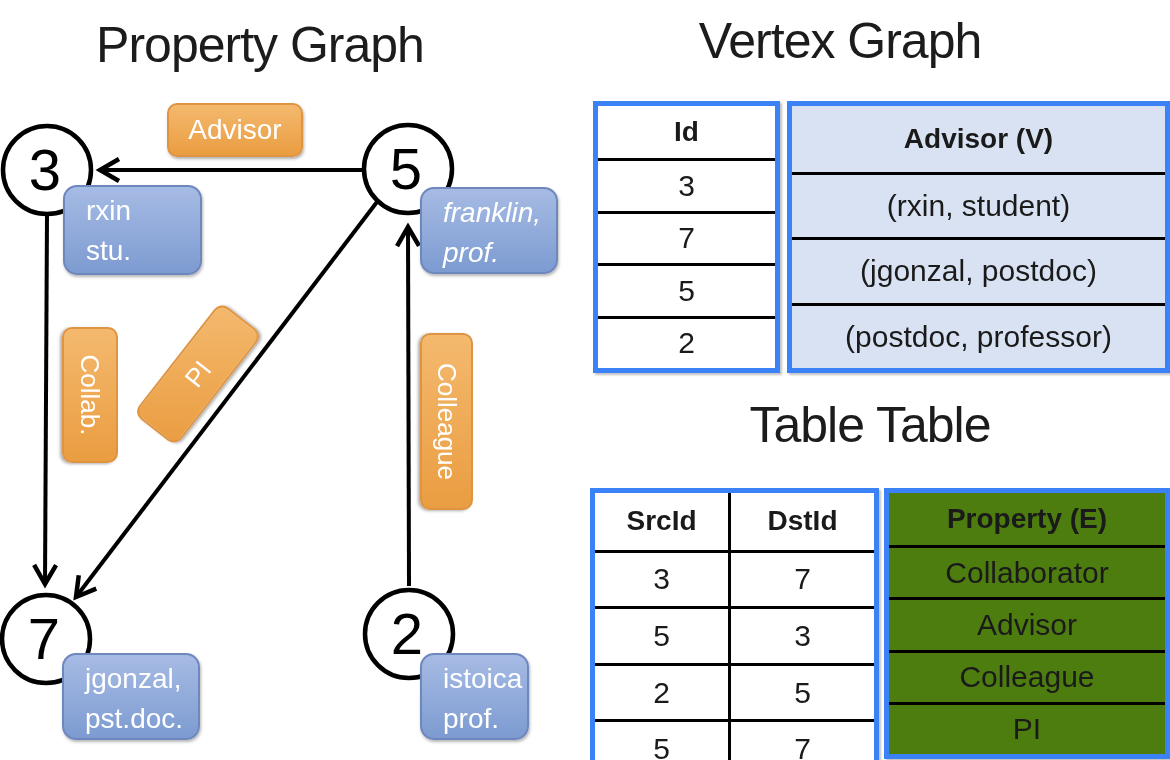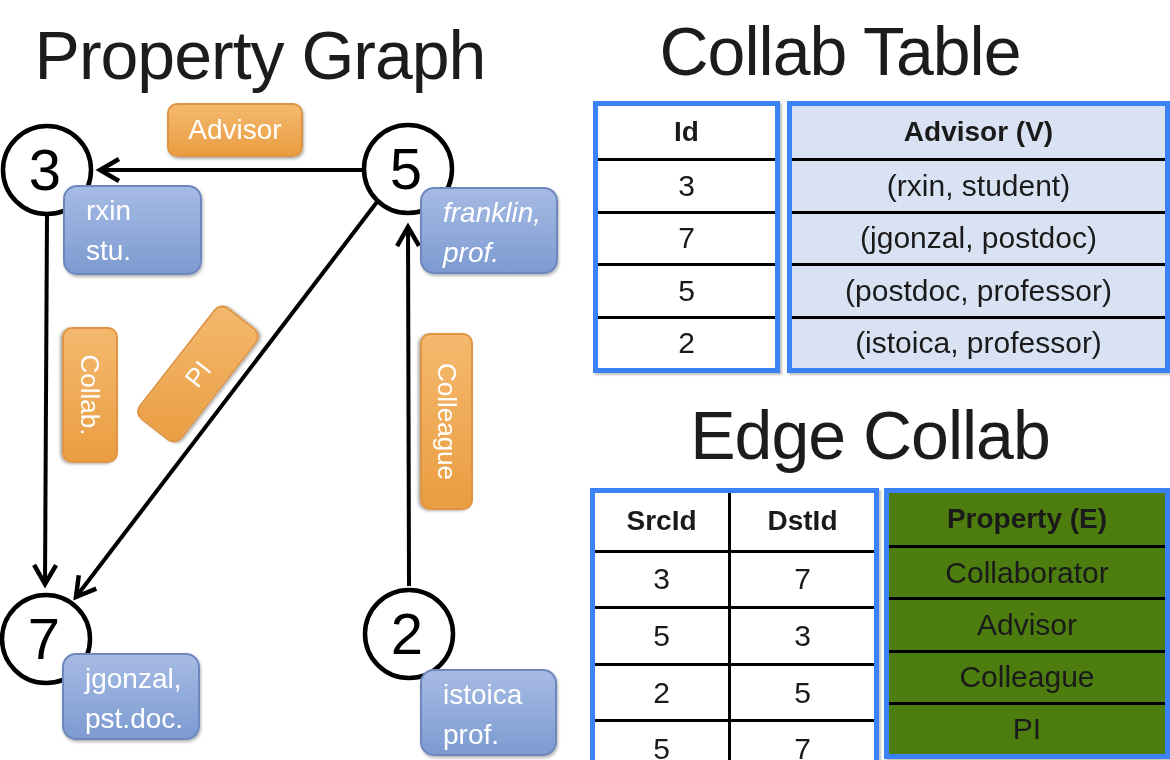--- a/index.html
+++ b/index.html
@@ -1,21 +1,21 @@
 <!DOCTYPE html>
 <html><head>
 <meta charset="utf-8">
 <style>
   html,body{margin:0;padding:0;background:#fff;}
   #canvas{
     position:relative;width:1170px;height:760px;background:#fff;overflow:hidden;
     font-family:"Liberation Sans",sans-serif;color:#1a1a1a;
   }
   .title{
-    position:absolute;text-align:center;font-size:68px;font-weight:300;
+    position:absolute;text-align:center;font-size:50px;font-weight:300;
     letter-spacing:-1px;color:#1c1c1c;white-space:nowrap;
   }
   
   #graph-svg{position:absolute;left:0;top:0;}
   .edge-label{
     position:absolute;display:flex;align-items:center;justify-content:center;
     background:linear-gradient(180deg,#F4B96E 0%,#EA9D41 100%);
     border:2px solid #DE9440;border-radius:10px;
     color:#fff;font-size:27px;box-sizing:border-box;
     box-shadow:1px 2px 3px rgba(110,110,110,.55);
@@ -47,22 +47,22 @@
   .tan-fill{background:#4d7c0f;}
   .two-col{grid-template-columns:133px 1fr;}
   .two-col .cell.rightcol{border-left:3px solid #000;}
 </style>
 </head>
 <body>
 
 <div id="canvas">
 
   <div class="title" style="left:0;top:16px;width:520px;">Property Graph</div>
-  <div class="title" style="left:600px;top:12px;width:480px;">Collab Table</div>
-  <div class="title" style="left:600px;top:396px;width:540px;">Edge Collab</div>
+  <div class="title" style="left:600px;top:12px;width:480px;">Vertex Graph</div>
+  <div class="title" style="left:600px;top:396px;width:540px;">Table Table</div>
 
   <svg id="graph-svg" width="585" height="760" viewBox="0 0 585 760">
     <defs>
       <marker id="arrow" markerUnits="userSpaceOnUse" markerWidth="28" markerHeight="28" refX="22" refY="13" orient="auto">
         <path d="M3,2 L22,13 L3,24" fill="none" stroke="#000" stroke-width="4.5"></path>
       </marker>
     </defs>
 
     <line x1="362" y1="170" x2="100" y2="170" stroke="#000" stroke-width="4" marker-end="url(#arrow)"></line>
     <line x1="47" y1="215" x2="45" y2="584" stroke="#000" stroke-width="4" marker-end="url(#arrow)"></line>
@@ -97,39 +97,38 @@
     <span>stu.</span>
   </div>
   <div class="vprop" style="left:420px;top:187px;width:138px;height:87px;font-style:italic;">
     <span>franklin,</span>
     <span>prof.</span>
   </div>
   <div class="vprop" style="left:62px;top:653px;width:138px;height:87px;">
     <span>jgonzal,</span>
     <span>pst.doc.</span>
   </div>
-  <div class="vprop" style="left:420px;top:653px;width:137px;height:87px;margin-top:16px;">
+  <div class="vprop" style="left:420px;top:653px;width:109px;height:87px;">
     <span>istoica</span>
     <span>prof.</span>
   </div>
 
   <div class="tcol white-fill" style="left:593px;top:101px;width:187px;height:272px;">
     <div class="cell hdr first">Id</div>
     <div class="cell">3</div>
     <div class="cell">7</div>
     <div class="cell">5</div>
     <div class="cell">2</div>
   </div>
 
   <div class="tcol blue-fill" style="left:787px;top:101px;width:383px;height:272px;">
     <div class="cell hdr first">Advisor (V)</div>
     <div class="cell">(rxin, student)</div>
     <div class="cell">(jgonzal, postdoc)</div>
     <div class="cell">(postdoc, professor)</div>
-    <div class="cell">(istoica, professor)</div>
   </div>
 
   <div class="tcol two-col white-fill" style="left:590px;top:488px;width:289px;height:293px;">
     <div class="cell hdr first">SrcId</div>
     <div class="cell hdr first rightcol">DstId</div>
     <div class="cell">3</div>
     <div class="cell rightcol">7</div>
     <div class="cell">5</div>
     <div class="cell rightcol">3</div>
     <div class="cell">2</div>

